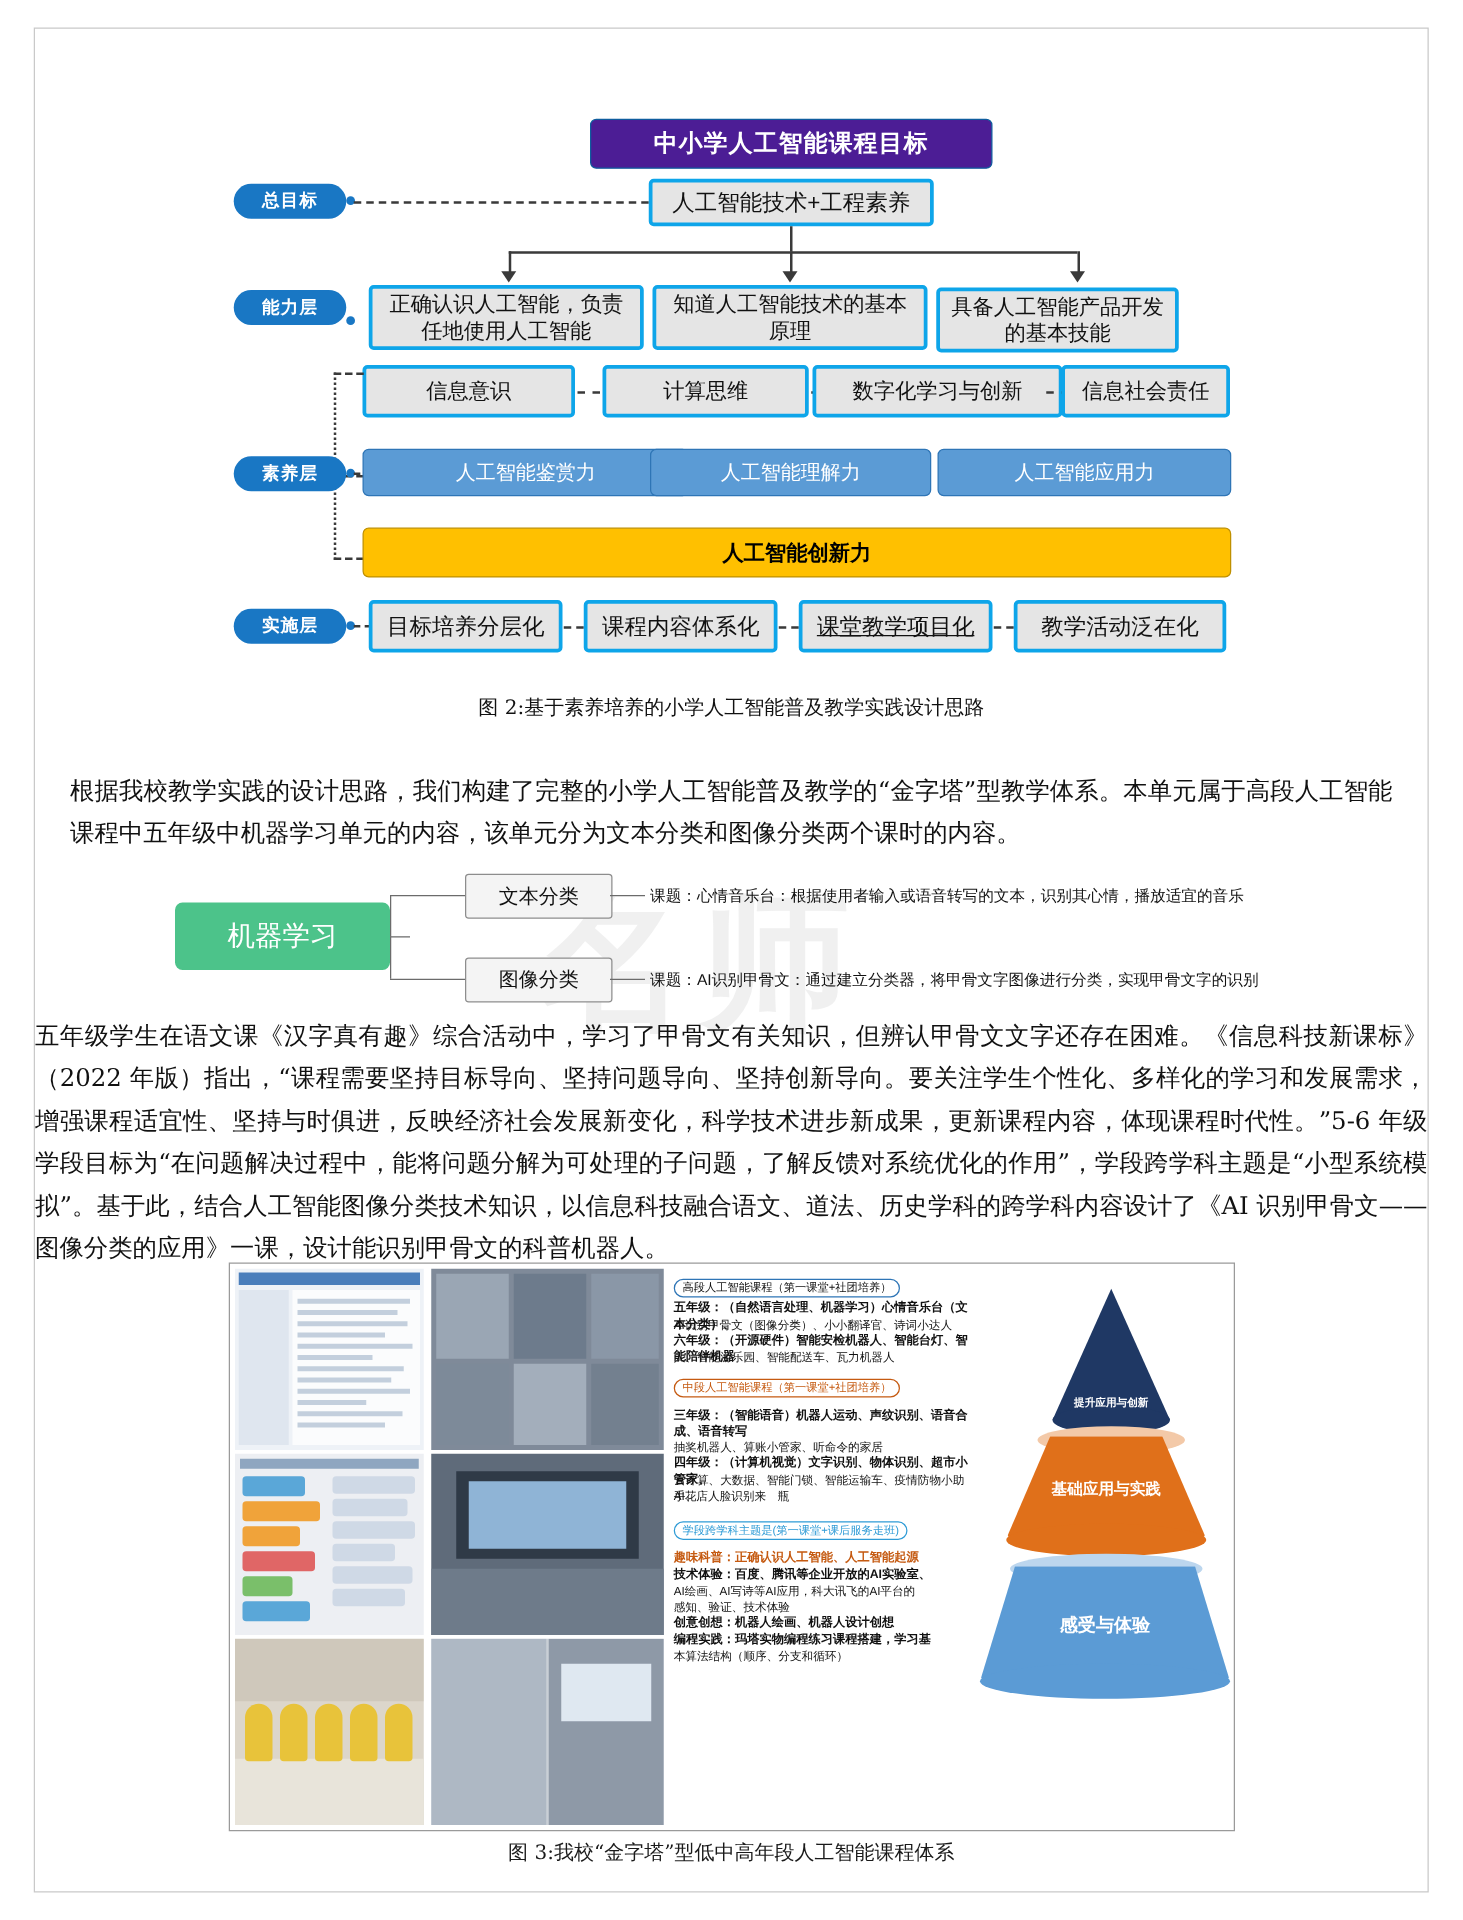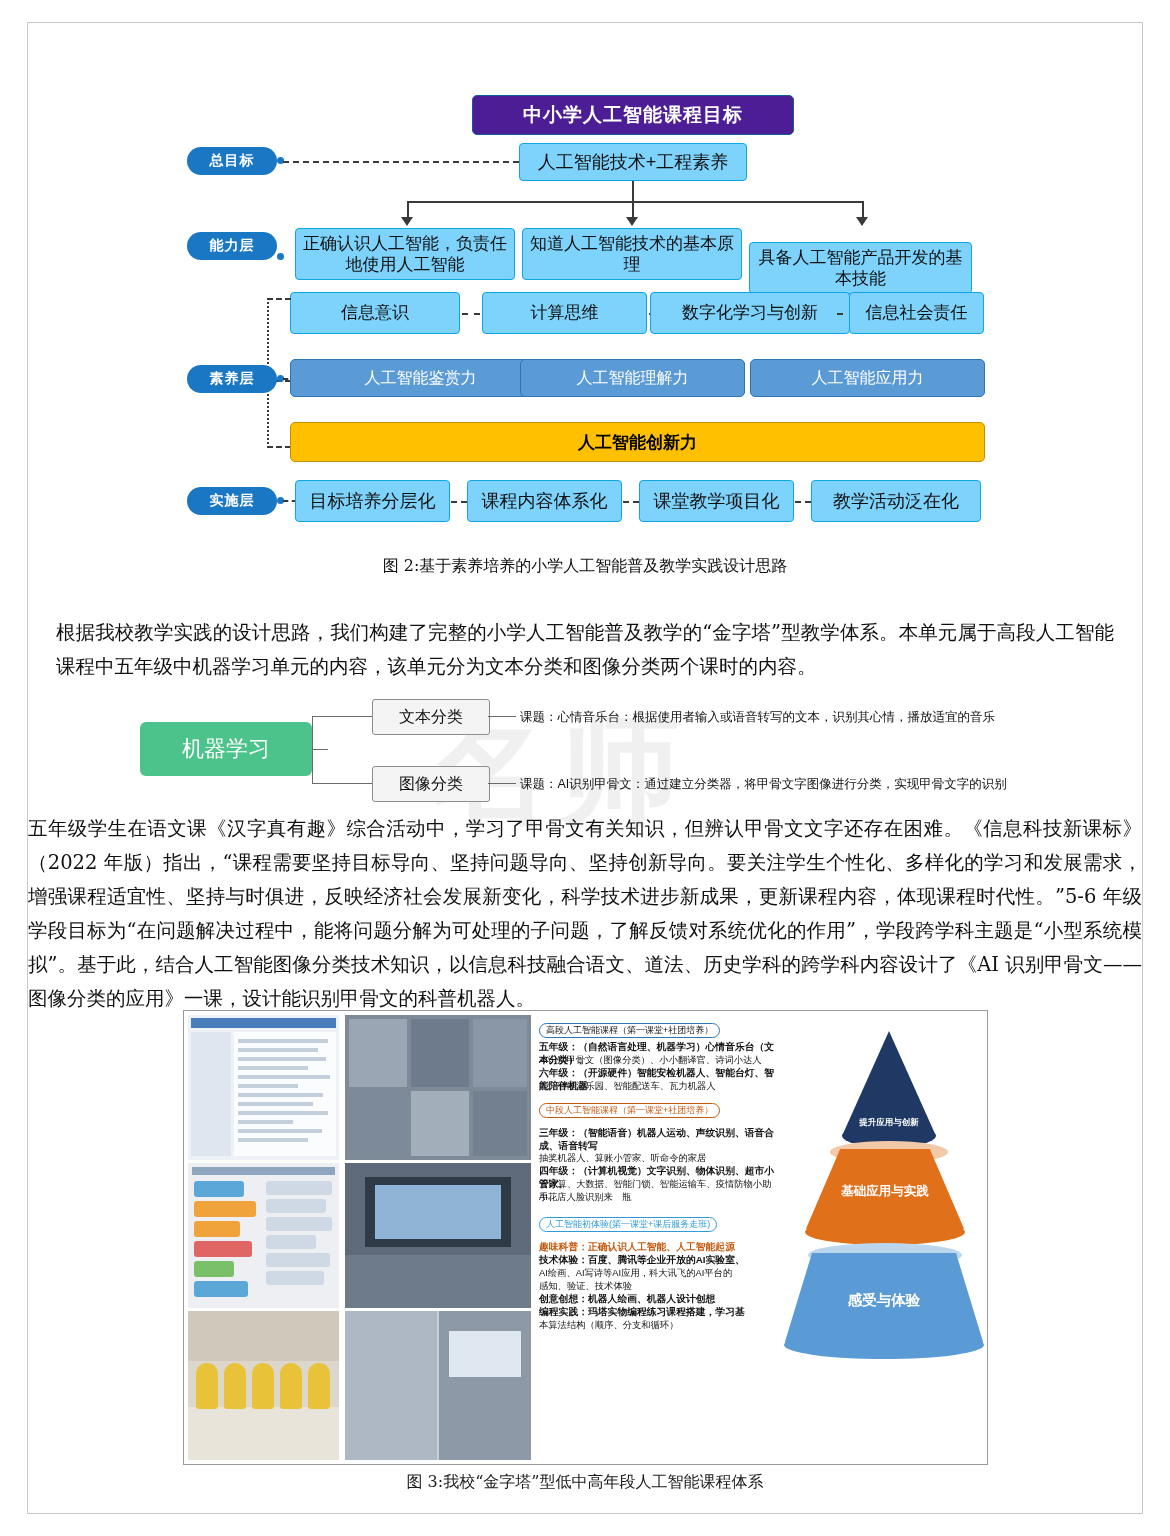--- a/index.html
+++ b/index.html
@@ -66,22 +66,22 @@
     letter-spacing: 1px;
   }
   .dot-end {
     position: absolute;
     width: 7px; height: 7px;
     background: #1977c4;
     border-radius: 50%;
   }
   .gbox {
     position: absolute;
-    background: #7dd3fc;
-    border: 1px solid #0ea5e9;
+    background: #e5e5e5;
+    border: 3px solid #0ea5e9;
     border-radius: 4px;
     font-size: 17px;
     color: #111;
     display: flex;
     align-items: center;
     justify-content: center;
     text-align: center;
     line-height: 1.25;
     padding: 0 6px;
     box-sizing: border-box;
@@ -334,21 +334,21 @@
     <div class="line-v" style="left:605px; top:131px; height:18px;"></div>
     <div class="line-v" style="left:835px; top:131px; height:18px;"></div>
     <div class="arrow-down" style="left:374px; top:147px;"></div>
     <div class="arrow-down" style="left:599px; top:147px;"></div>
     <div class="arrow-down" style="left:829px; top:147px;"></div>
 
     <div class="layer-tag" style="left:160px; top:162px;">能力层</div>
     <div class="dot-end" style="left:250px; top:183px;"></div>
     <div class="gbox" style="left:268px; top:158px; width:220px; height:52px;">正确认识人工智能，负责任地使用人工智能</div>
     <div class="gbox" style="left:495px; top:158px; width:220px; height:52px;">知道人工智能技术的基本原理</div>
-    <div class="gbox" style="left:722px; top:172px; width:223px; height:52px;font-family:Liberation Serif, serif;">具备人工智能产品开发的基本技能</div>
+    <div class="gbox" style="left:722px; top:160px; width:194px; height:52px;font-family:Liberation Serif, serif;">具备人工智能产品开发的基本技能</div>
 
     <div class="gbox" style="left:263px; top:222px; width:170px; height:42px;">信息意识</div>
     <div class="dash-h-small" style="left:435px; top:243px; width:18px;"></div>
     <div class="gbox" style="left:455px; top:222px; width:165px; height:42px;">计算思维</div>
     <div class="dash-h-small" style="left:622px; top:243px; width:18px;"></div>
     <div class="gbox" style="left:623px; top:222px; width:200px; height:42px;">数字化学习与创新</div>
     <div class="dash-h-small" style="left:810px; top:243px; width:18px;"></div>
     <div class="gbox" style="left:822px; top:222px; width:135px; height:42px;">信息社会责任</div>
 
     <div class="dash-v" style="left:240px; top:228px; height:150px;"></div>
@@ -367,21 +367,21 @@
     <div class="goldbox" style="left:263px; top:352px; width:695px; height:40px;">人工智能创新力</div>
 
     <div class="layer-tag" style="left:160px; top:417px;">实施层</div>
     <div class="dot-end" style="left:250px; top:427px;"></div>
     <div class="dash-h-small" style="left:256px; top:430px; width:14px;"></div>
 
     <div class="gbox" style="left:268px; top:410px; width:155px; height:42px; font-size:18px;">目标培养分层化</div>
     <div class="dash-h-small" style="left:424px; top:431px; width:16px;"></div>
     <div class="gbox" style="left:440px; top:410px; width:155px; height:42px; font-size:18px;">课程内容体系化</div>
     <div class="dash-h-small" style="left:596px; top:431px; width:16px;"></div>
-    <div class="gbox" style="left:612px; top:410px; width:155px; height:42px; font-size:18px;">课堂教学项目化</div>
+    <div class="gbox" style="left:612px; top:410px; width:155px; height:42px; font-size:18px;text-decoration:underline;">课堂教学项目化</div>
     <div class="dash-h-small" style="left:768px; top:431px; width:16px;"></div>
     <div class="gbox" style="left:784px; top:410px; width:170px; height:42px; font-size:18px;">教学活动泛在化</div>
   </div>
 
   <div class="fig-caption" style="left:0; top:556px;">图 2:基于素养培养的小学人工智能普及教学实践设计思路</div>
 
   <div class="para" style="left:56px; top:616px; width:1058px;">根据我校教学实践的设计思路，我们构建了完整的小学人工智能普及教学的“金字塔”型教学体系。本单元属于高段人工智能课程中五年级中机器学习单元的内容，该单元分为文本分类和图像分类两个课时的内容。</div>
 
   <div class="watermark">名师</div>
 
@@ -484,21 +484,21 @@
       <div class="f3-txt orange" style="left:4px; top:90px;">
         <span class="f3-tagbox orange-b">中段人工智能课程（第一课堂+社团培养）</span>
       </div>
       <div class="f3-txt f3-head" style="left:4px; top:114px;">三年级：（智能语音）机器人运动、声纹识别、语音合成、语音转写</div>
       <div class="f3-txt" style="left:4px; top:139px;">抽奖机器人、算账小管家、听命令的家居</div>
       <div class="f3-txt f3-head" style="left:4px; top:152px;">四年级：（计算机视觉）文字识别、物体识别、超市小管家、</div>
       <div class="f3-txt" style="left:4px; top:165px;">云计算、大数据、智能门锁、智能运输车、疫情防物小助手、</div>
       <div class="f3-txt" style="left:4px; top:178px;">AI花店人脸识别来　瓶</div>
 
       <div class="f3-txt lblue" style="left:4px; top:204px;">
-        <span class="f3-tagbox lblue-b">人工智能初体验(第一课堂+课后服务走班)</span>
+        <span class="f3-tagbox lblue-b">学段跨学科主题是(第一课堂+课后服务走班)</span>
       </div>
       <div class="f3-txt f3-head orange" style="left:4px; top:228px;">趣味科普：正确认识人工智能、人工智能起源</div>
       <div class="f3-txt f3-head" style="left:4px; top:241px;">技术体验：百度、腾讯等企业开放的AI实验室、</div>
       <div class="f3-txt" style="left:4px; top:254px;">AI绘画、AI写诗等AI应用，科大讯飞的AI平台的</div>
       <div class="f3-txt" style="left:4px; top:267px;">感知、验证、技术体验</div>
       <div class="f3-txt f3-head" style="left:4px; top:280px;">创意创想：机器人绘画、机器人设计创想</div>
       <div class="f3-txt f3-head" style="left:4px; top:293px;">编程实践：玛塔实物编程练习课程搭建，学习基</div>
       <div class="f3-txt" style="left:4px; top:306px;">本算法结构（顺序、分支和循环）</div>
     </div>
 

